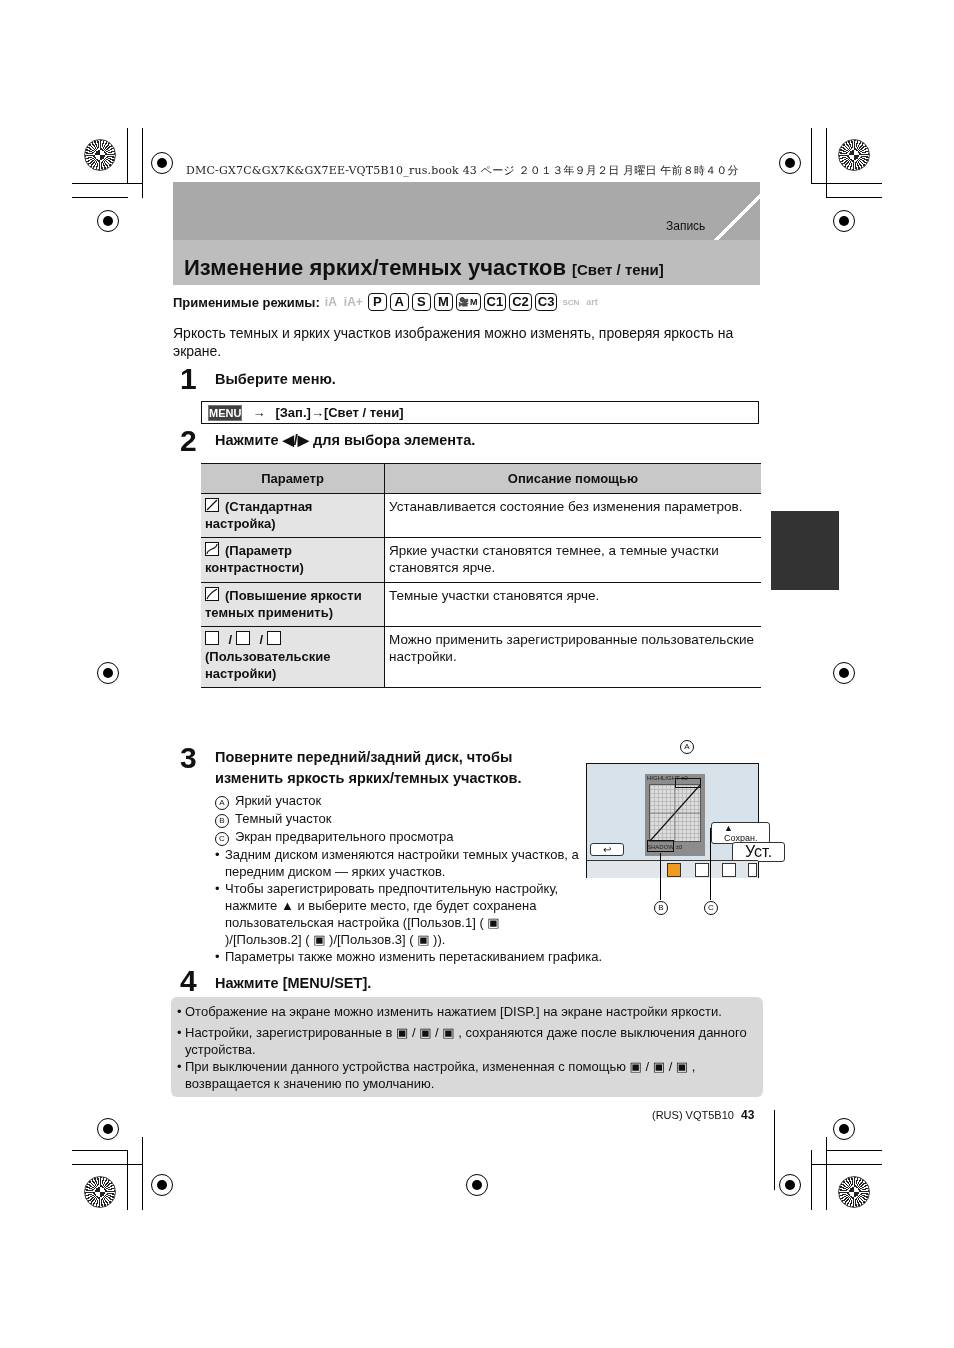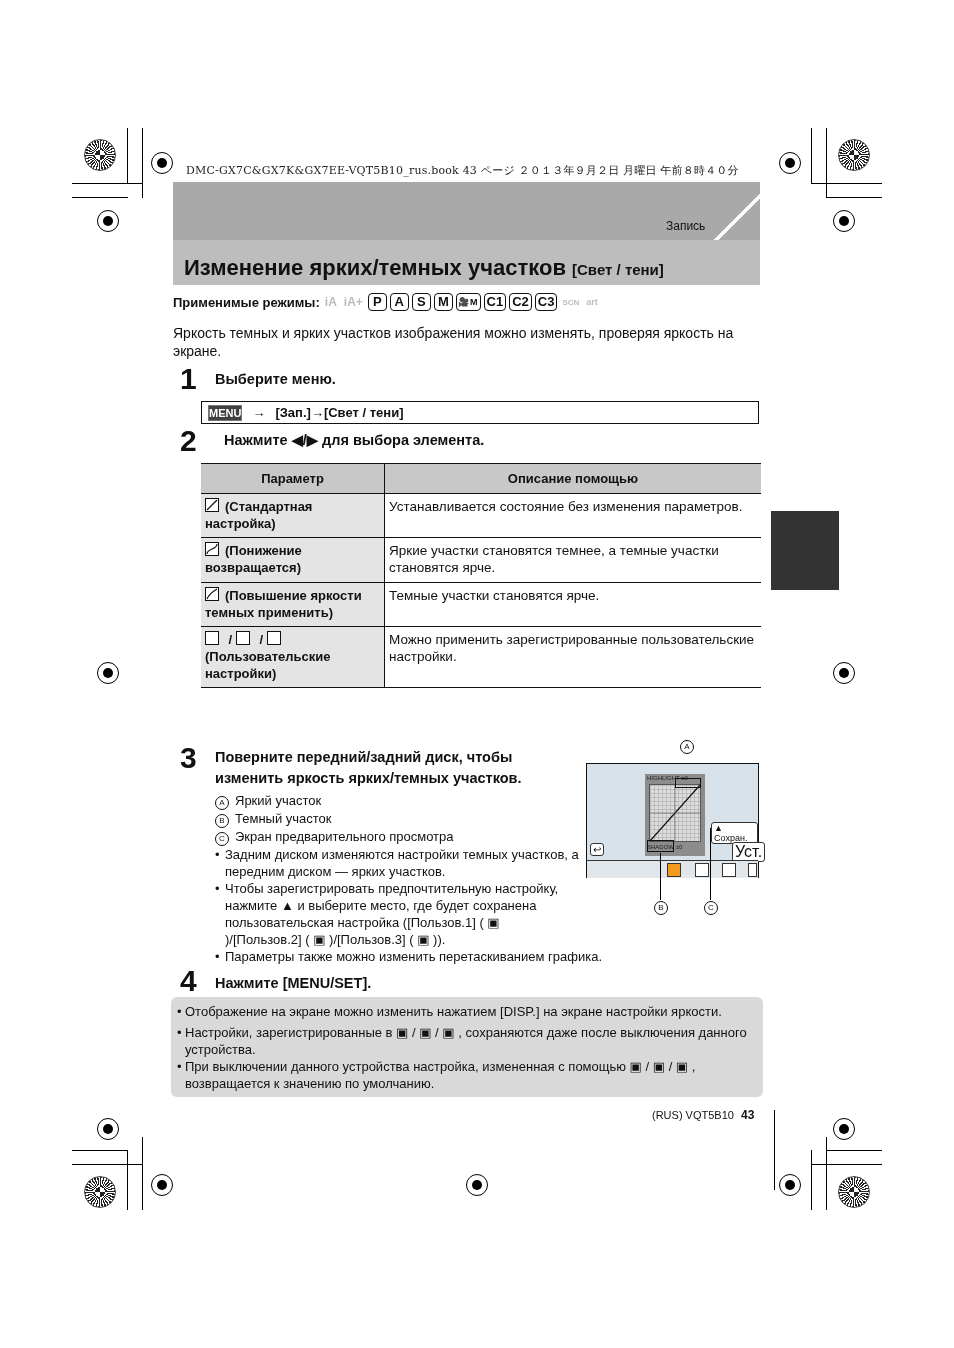--- a/index.html
+++ b/index.html
@@ -35,21 +35,21 @@
   .curve-icon { display:inline-block; width:12px; height:12px; border:1px solid #111; vertical-align:-1px; margin-right:6px; position:relative; background:#fff; }
   .curve-icon svg { position:absolute; left:0; top:0; }
   .list { position:absolute; left:215px; top:792px; width:415px; font-size:13px; line-height:17px; }
   .list .row { display:flex; }
   .list .mark { width:20px; flex:none; }
   .circ { display:inline-block; width:12px; height:12px; border:1px solid #111; border-radius:50%; font-size:8px; line-height:12px; text-align:center; }
   .screen { position:absolute; left:586px; top:763px; width:173px; height:115px; border:1px solid #111; background:#d8e2ea; box-sizing:border-box; }
   .graph-bg { position:absolute; left:58px; top:10px; width:60px; height:82px; background:#8c8c8c; }
   .graph { position:absolute; left:62px; top:20px; width:52px; height:58px; background:#ddd; border:1px solid #555; box-sizing:border-box;
     background-image: linear-gradient(#bbb 1px, transparent 1px), linear-gradient(90deg, #bbb 1px, transparent 1px); background-size:4px 4px; }
-  .screen-btn { position:absolute; border:1px solid #333; border-radius:3px; background:#fff; font-size:9px; padding:0 2px; }
+  .screen-btn { position:absolute; border:1px solid #333; border-radius:3px; background:#fff; font-size:9px; padding:0 12px; }
   .strip { position:absolute; left:0; top:96px; width:171px; height:17px; border-top:1px solid #333; background:#e0e6ea; }
   .strip .item { position:absolute; top:2px; width:12px; height:12px; border:1px solid #333; background:#fff; }
   .strip .sel { background:#f29a1e; }
   .callout { position:absolute; font-size:10px; }
   .note-box { position:absolute; left:171px; top:997px; width:592px; height:100px; background:#d9d9d9; border-radius:6px; font-size:13px; line-height:17px; padding:4px 6px; box-sizing:border-box; }
   .note-box .b { display:flex; margin-bottom:0px; }
   .note-box .dot { width:8px; flex:none; }
   .side-tab { position:absolute; left:771px; top:511px; width:68px; height:79px; background:#333; }
   .footer { position:absolute; left:652px; top:1108px; font-size:11px; white-space:nowrap; }
   .footer .pg { font-size:12px; font-weight:bold; margin-left:4px;text-align:right; }
@@ -124,40 +124,40 @@
 
 <div class="step-num" style="left:180px;top:362px;">1</div>
 <div class="step-text" style="left:215px;top:369px;">Выберите меню.</div>
 <div class="menu-box">
   <span class="menu-badge">MENU</span>
   <span>→</span>
   <span>[Зап.]→[Свет / тени]</span>
 </div>
 
 <div class="step-num" style="left:180px;top:424px;">2</div>
-<div class="step-text" style="left:224px;top:430px;">Нажмите ◀/▶ для выбора элемента.</div>
+<div class="step-text" style="left:215px;top:430px;">Нажмите ◀/▶ для выбора элемента.</div>
 
 <table class="params">
   <thead>
     <tr>
       <th>Параметр</th>
       <th>Описание помощью</th>
     </tr>
   </thead>
   <tbody>
     <tr style="height:44px">
       <td class="p"><span class="curve-icon"><svg width="12" height="12">
               <line x1="1" y1="11" x2="11" y2="1" stroke="#111" stroke-width="1.2"></line>
             </svg></span><span>(Стандартная настройка)</span></td>
       <td>Устанавливается состояние без изменения параметров.</td>
     </tr>
     <tr style="height:45px">
       <td class="p"><span class="curve-icon"><svg width="12" height="12">
               <path d="M1 11 C1 5 11 7 11 1" stroke="#111" fill="none" stroke-width="1.2"></path>
-            </svg></span><span>(Понижение возвращается)</span></td>
+            </svg></span><span>(Параметр контрастности)</span></td>
       <td>Яркие участки становятся темнее, а темные участки становятся ярче.</td>
     </tr>
     <tr style="height:44px">
       <td class="p"><span class="curve-icon"><svg width="12" height="12">
               <path d="M1 11 C3 6 6 4 11 1" stroke="#111" fill="none" stroke-width="1.2"></path>
             </svg></span><span>(Повышение яркости темных применить)</span></td>
       <td>Темные участки становятся ярче.</td>
     </tr>
     <tr style="height:61px">
       <td class="p"><span class="curve-icon"></span><span> / </span><span class="curve-icon"></span><span> / </span><span class="curve-icon"></span><br><span>(Пользовательские настройки)</span></td>

